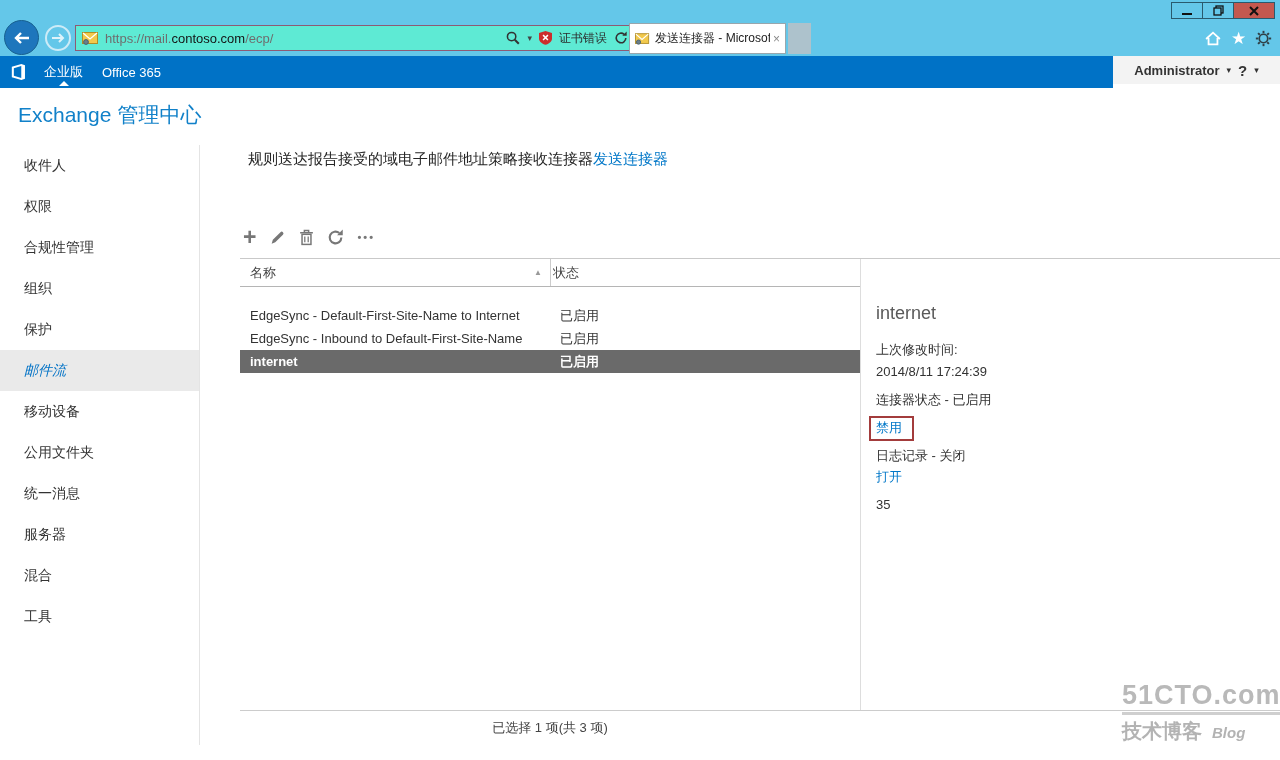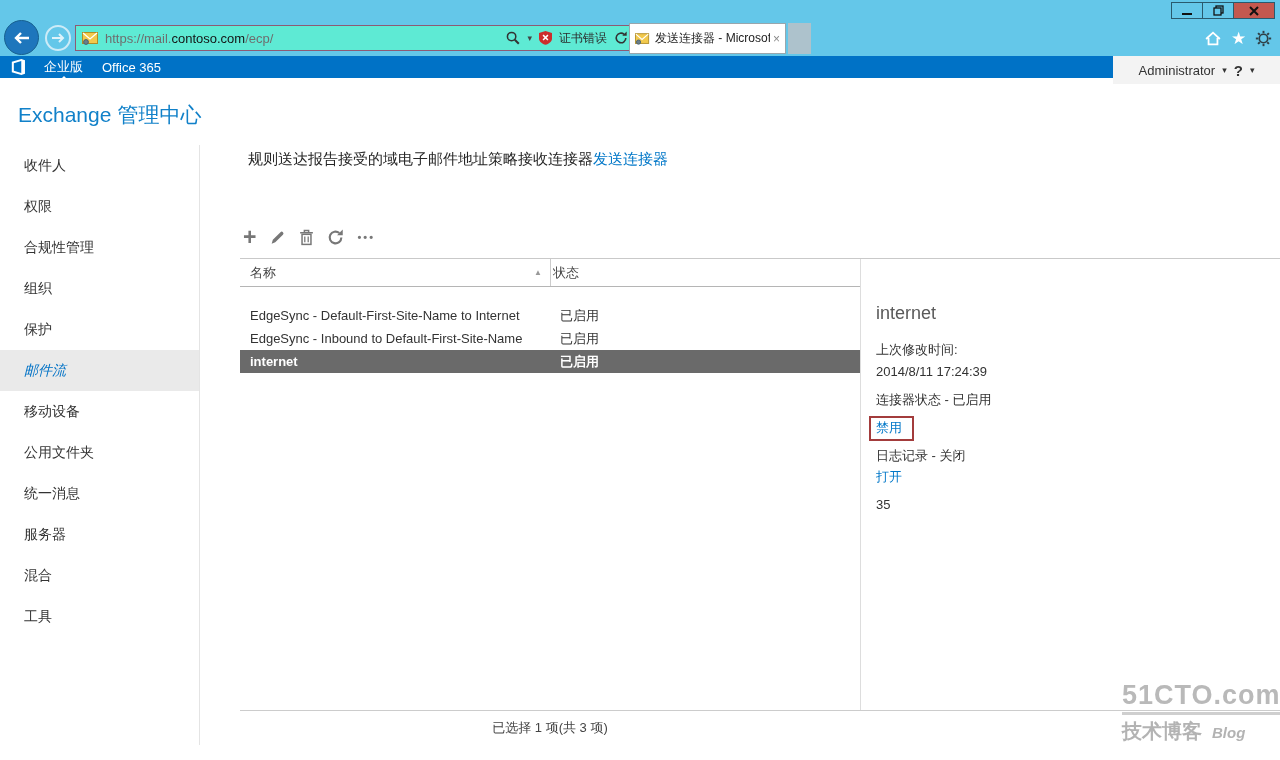--- a/index.html
+++ b/index.html
@@ -32,32 +32,32 @@
           border:1px solid #98a6ad; display:flex; align-items:center; padding:0 5px;
           font-size:12px; color:#222; }
   .btab-title { margin-left:5px; white-space:nowrap; overflow:hidden; flex:1; }
   .btab-close { color:#8a8a8a; font-size:12px; margin-left:3px; cursor:pointer; }
   .newtab { position:absolute; left:788px; top:23px; width:23px; height:31px; background:#adc2cc; cursor:pointer; }
 
   .chromeicons { position:absolute; left:1204px; top:30px; display:flex; gap:9px; align-items:center; }
   .star-glyph { color:#fff; font-size:17px; line-height:1; cursor:pointer; }
 
   
-  .o365 { position:absolute; top:56px; left:0; width:1113px; height:22px; background:#0072c6;
+  .o365 { position:absolute; top:56px; left:0; width:1113px; height:32px; background:#0072c6;
           color:#fff; display:flex; align-items:center; }
   .o365-logo { margin-left:9px; display:flex; }
   .o365-edition { margin-left:17px; font-size:13px; position:relative; height:28px; line-height:28px; cursor:pointer; }
   .notch { position:absolute; bottom:0; left:50%; transform:translateX(-50%); width:0; height:0;
            border-left:5px solid transparent; border-right:5px solid transparent; border-bottom:5px solid #fff; }
   .o365-brand { margin-left:19px; font-size:13px; cursor:pointer; }
   .o365right { position:absolute; top:56px; left:1113px; width:167px; height:28px; background:#f3f3f3;
                display:flex; align-items:center; justify-content:center; gap:7px; color:#333; font-size:13px; }
   .o365right .caret { color:#333; }
   .help-q { font-weight:bold; font-size:15px; cursor:pointer; }
-  .acct { cursor:pointer; }
+  .acct { cursor:pointer;font-weight:bold; }
 
   
   .pagetitle { position:absolute; top:101px; left:18px; font-size:21px; color:#1181c9; }
   .pagetitle .cn { margin-left:6px; }
 
   
   .sidebar { position:absolute; top:145px; left:0; width:200px; height:600px; border-right:1px solid #e4e4e4; }
   .snav-item { height:41px; line-height:41px; padding-left:24px; font-size:14px; color:#333; cursor:pointer; }
   .snav-item.active { background:#eaeaea; color:#0072c6;font-style:italic; }
 

